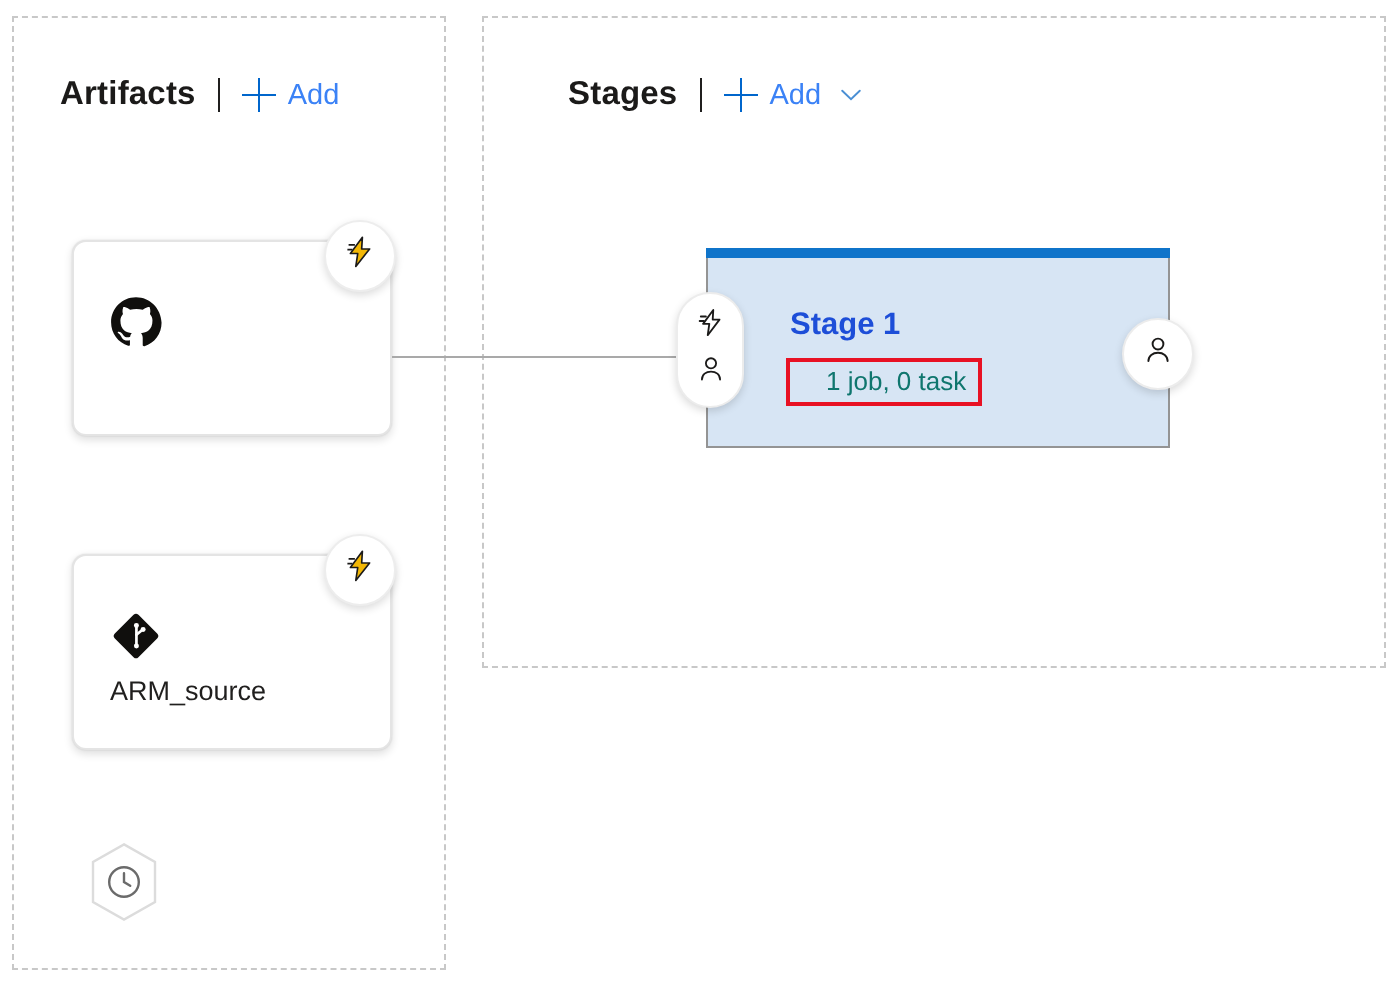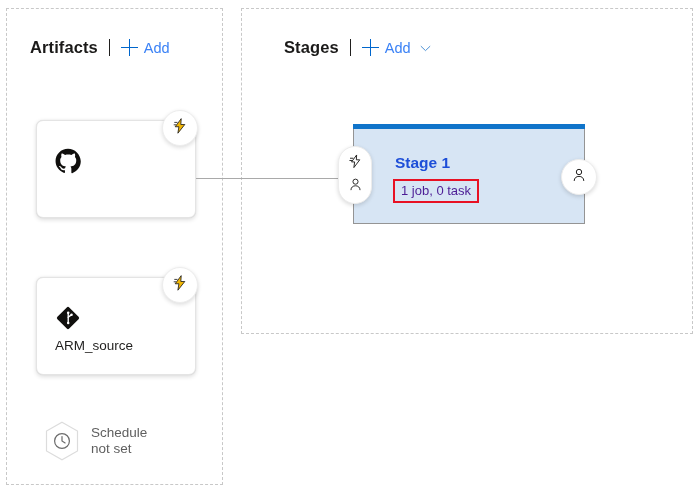--- a/index.html
+++ b/index.html
@@ -202,23 +202,23 @@
     font-size: 15.5px;
     font-weight: 700;
     color: #1d4ed8;
     white-space: nowrap;
   }
   .stage-sub {
     position: absolute;
     left: 39px;
     top: 55px;
     font-size: 13px;
-    color: #4c1d95;
+    color: #0f766e;
     border: 2px solid #e81123;
-    padding: 2px 6px 3px 6px;
+    padding: 2px 6px 3px 18px;
     box-sizing: border-box;
     white-space: nowrap;
     cursor: pointer;
     background: transparent;
   }
 
   .pre-badge {
     position: absolute;
     left: 338px;
     top: 146px;
@@ -312,24 +312,20 @@
   </div>
 
   <div class="schedule">
     <span class="hex-icon">
       <svg viewBox="0 0 40 42" width="40" height="42" aria-hidden="true">
         <path d="M20 2.2 35.5 11v20L20 39.8 4.5 31V11z" fill="none" stroke="#dcdcdc" stroke-width="1.2"></path>
         <circle cx="20" cy="21" r="7.4" fill="none" stroke="#6b6b6b" stroke-width="1.2"></circle>
         <path d="M20 16.6V21l3.1 1.9" fill="none" stroke="#6b6b6b" stroke-width="1.2" stroke-linecap="round"></path>
       </svg>
     </span>
-    <span class="schedule-text">
-      <span>Schedule</span><br>
-      <span>not set</span>
-    </span>
   </div>
 
   <div class="panel panel-stages"></div>
 
   <div class="panel-header hdr-stages">
     <span class="title">Stages</span>
     <span class="divider"></span>
     <span class="add-link">
       <span class="plus-icon"></span>
       <span>Add</span>

